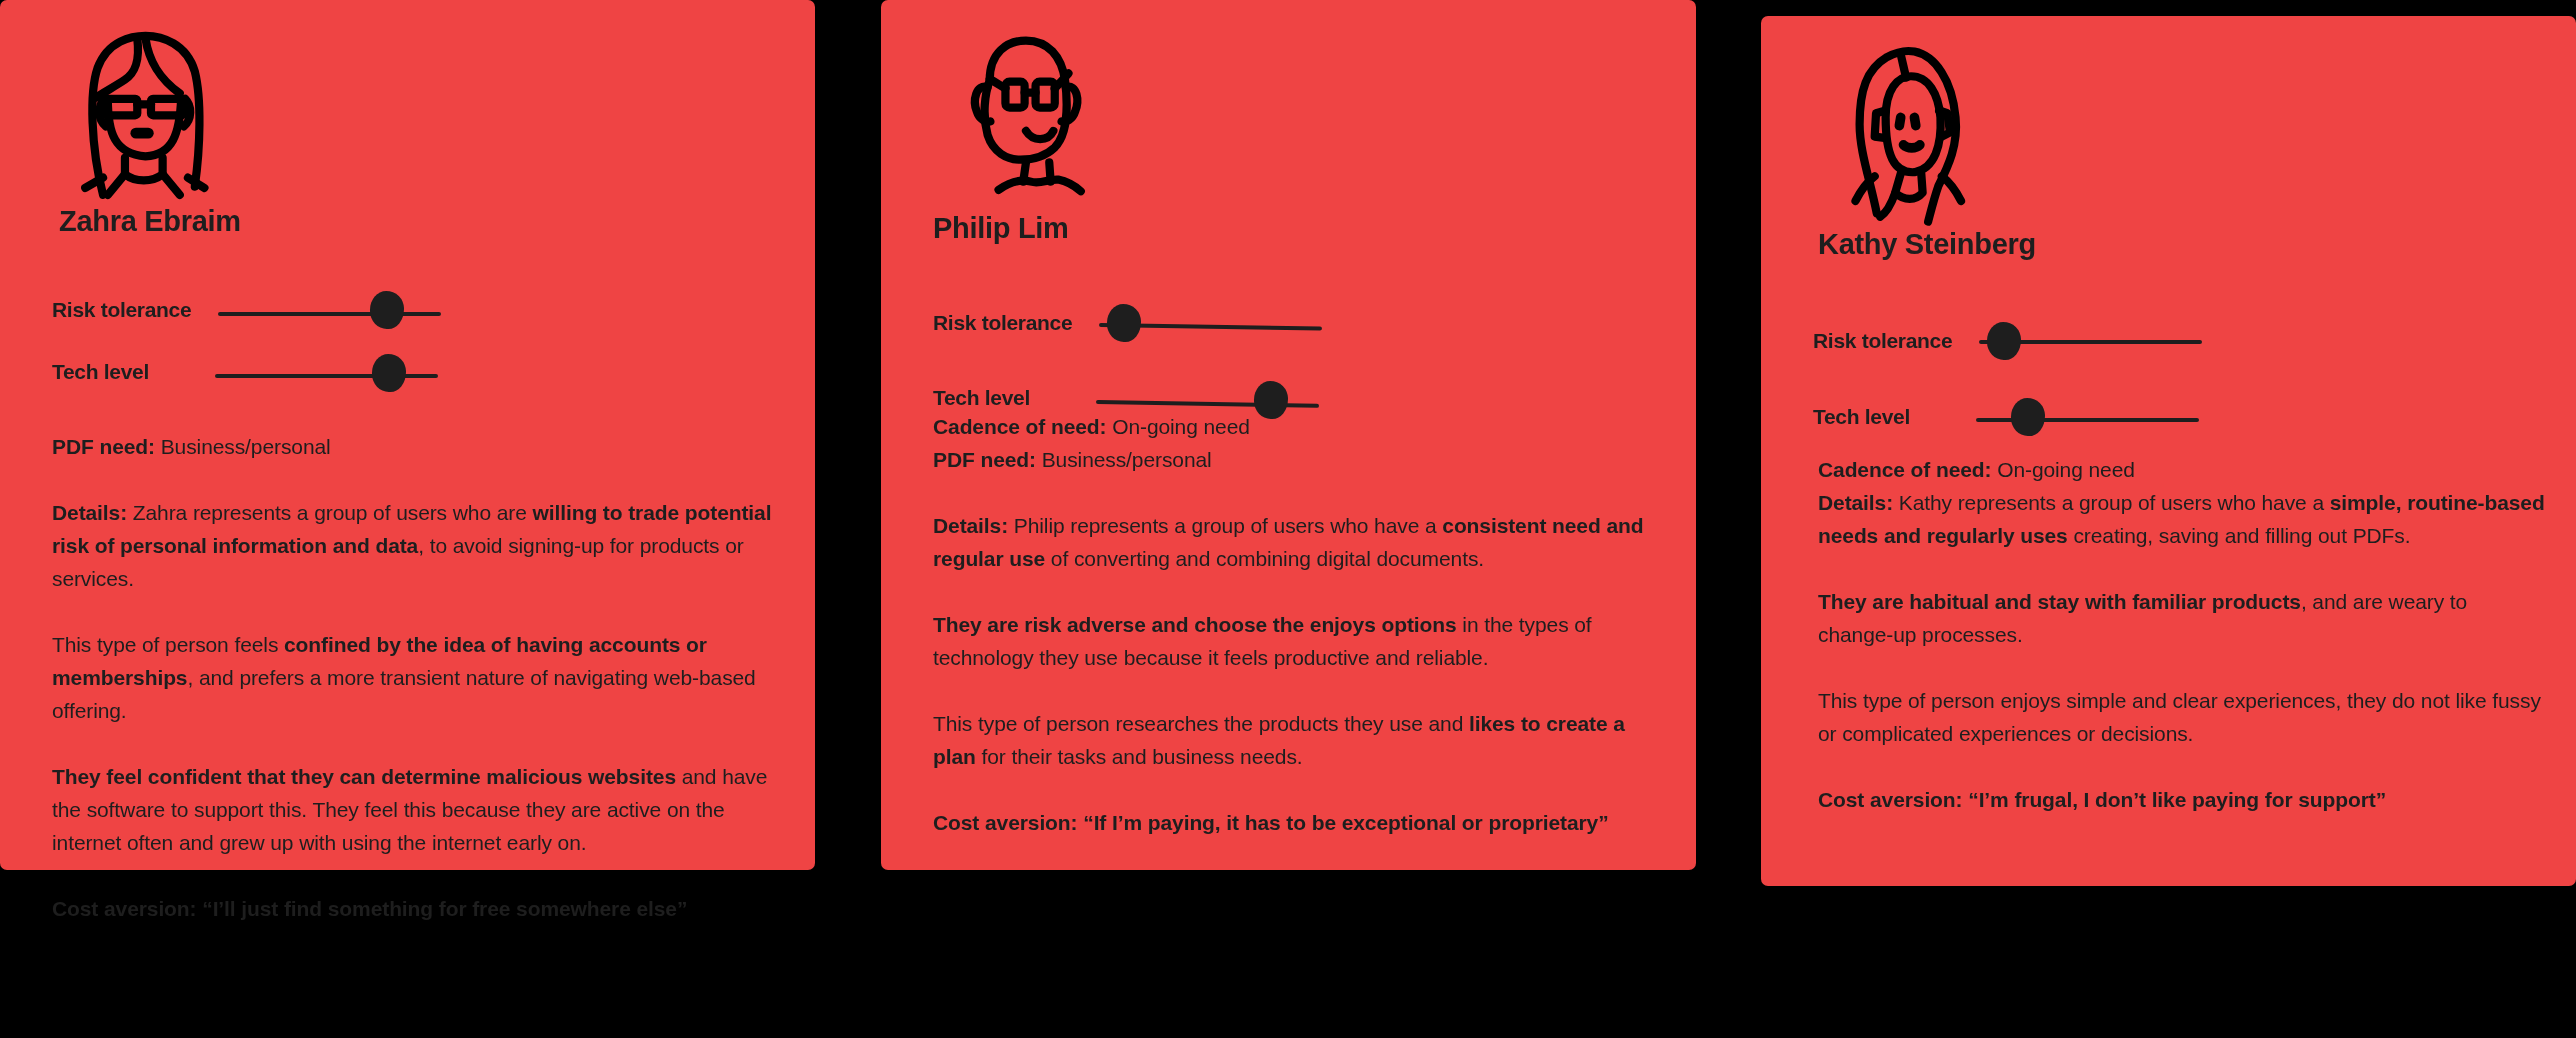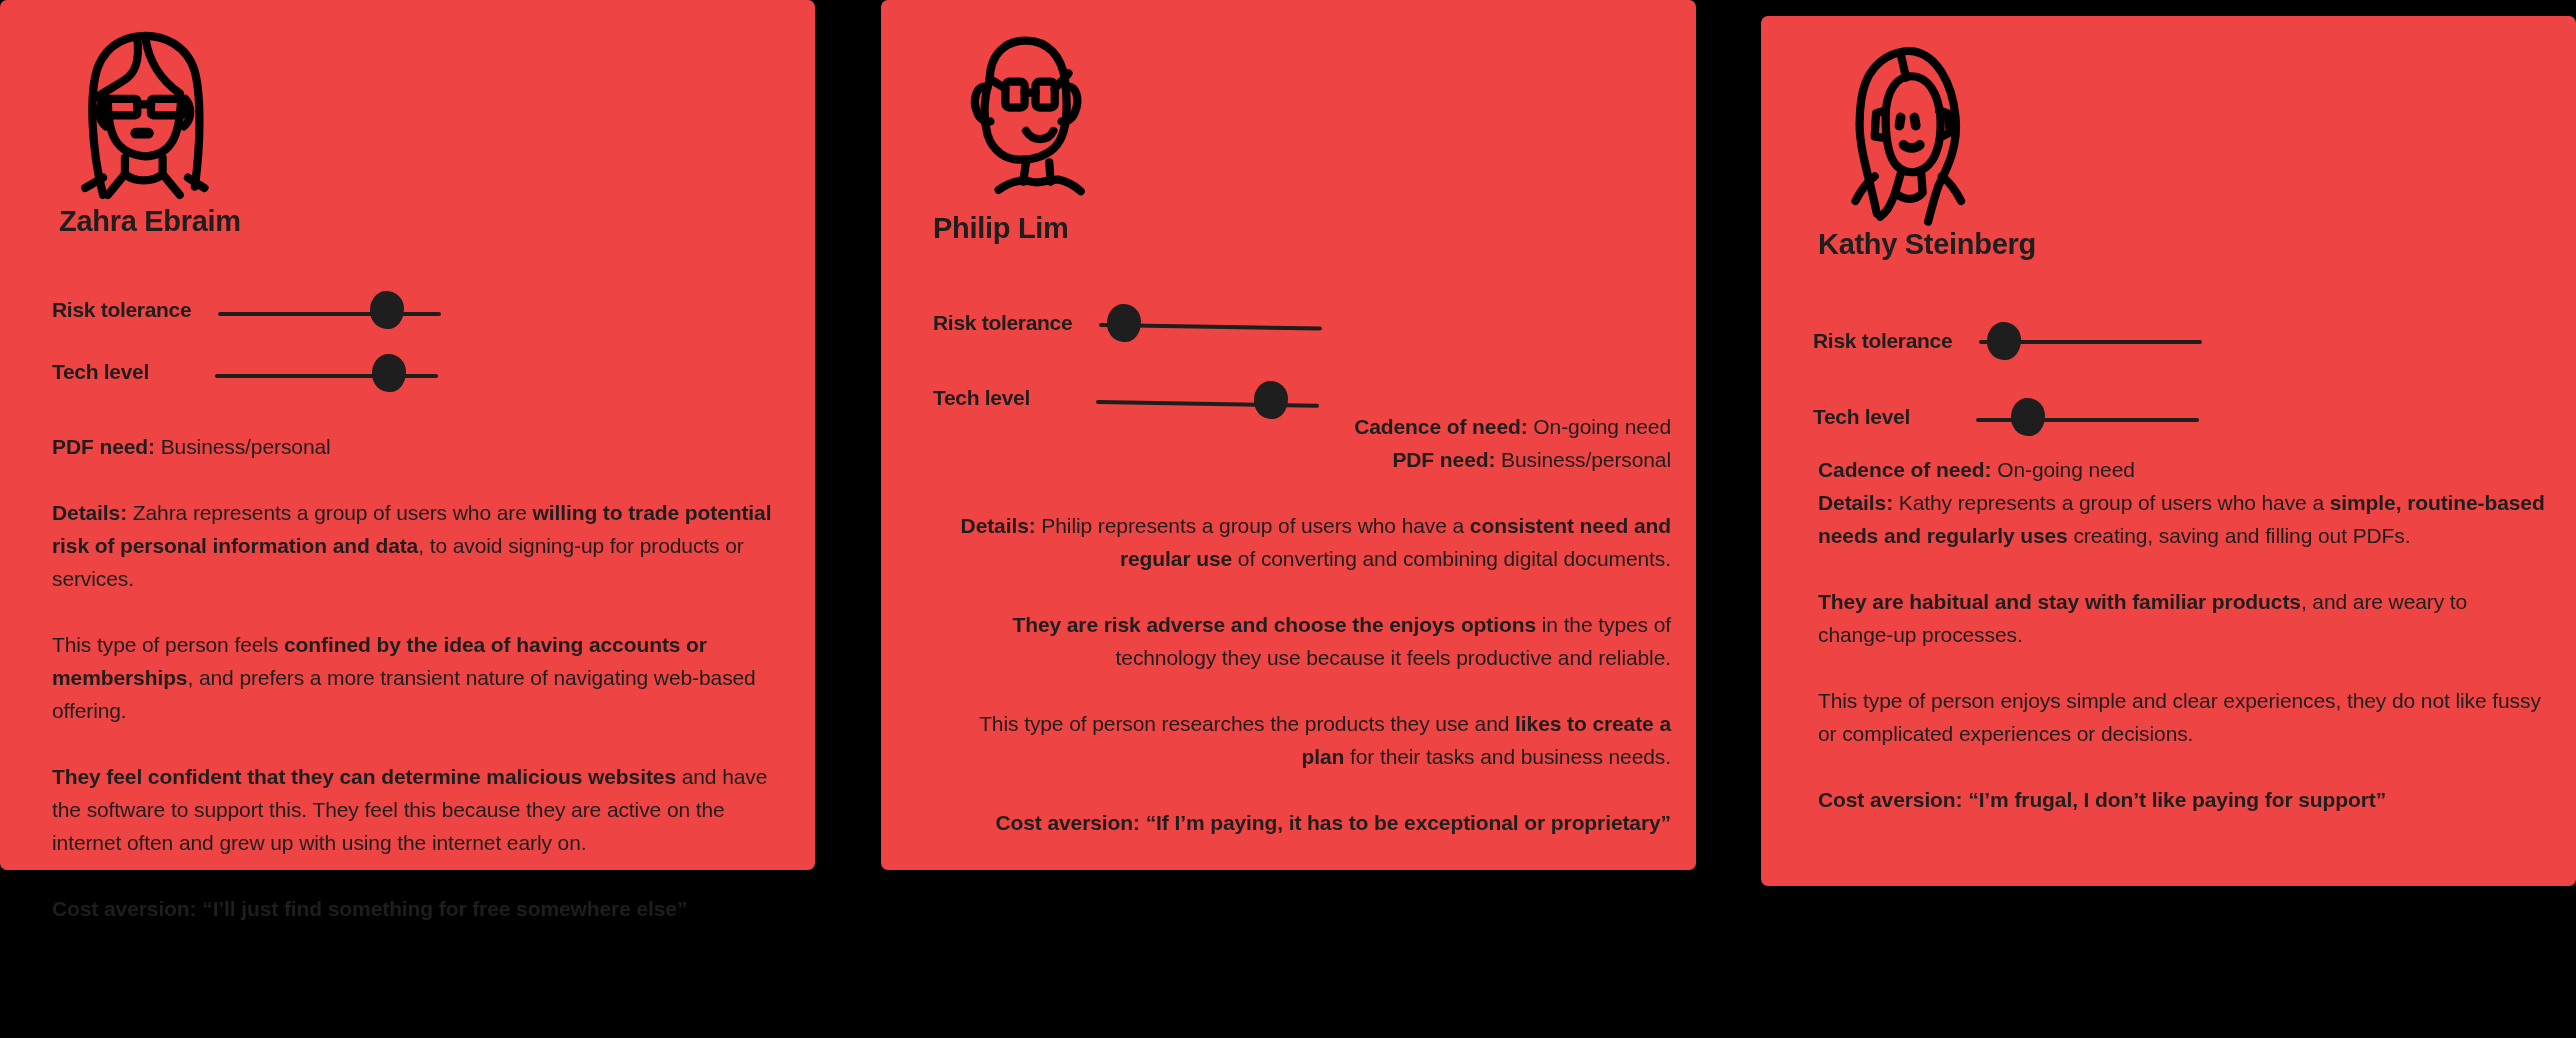--- a/index.html
+++ b/index.html
@@ -83,21 +83,21 @@
 
   <div class="body-text" style="left:52px; top:430px; width:738px;">
     <p><b>PDF need:</b> <span>Business/personal</span></p>
     <p><b>Details:</b><span> Zahra represents a group of users who are </span><b>willing to trade potential risk of personal information and data</b><span>, to avoid signing-up for products or services.</span></p>
     <p><span>This type of person feels </span><b>confined by the idea of having accounts or memberships</b><span>, and prefers a more transient nature of navigating web-based offering.</span></p>
     <p><b>They feel confident that they can determine malicious websites</b><span> and have the software to support this. They feel this because they are active on the internet often and grew up with using the internet early on.</span></p>
     <p class="tight"><b>Cost aversion:</b> <b>“I’ll just find something for free somewhere else”</b></p>
   </div>
 </div>
 
-<div class="card" style="left:881px;text-align:right;">
+<div class="card" style="left:881px;">
   <div class="avatar" style="left:71px; top:32px; width:137px; height:165px;">
     <svg viewBox="0 0 200 240" fill="none" stroke="#000" stroke-width="12" stroke-linecap="round" stroke-linejoin="round">
 
       <path d="M55 70 C55 30 80 12 108 12 C140 12 160 35 165 70 C170 110 168 150 150 168 C135 182 115 186 100 186 C80 186 60 175 52 150 C44 120 48 90 55 70"></path>
 
       <path d="M52 80 C35 75 30 100 36 115 C40 128 50 132 56 130"></path>
       <path d="M166 80 C183 75 186 100 180 115 C176 128 166 132 160 130"></path>
 
       <rect x="78" y="72" width="28" height="38" rx="6"></rect>
       <rect x="122" y="72" width="28" height="38" rx="6"></rect>

